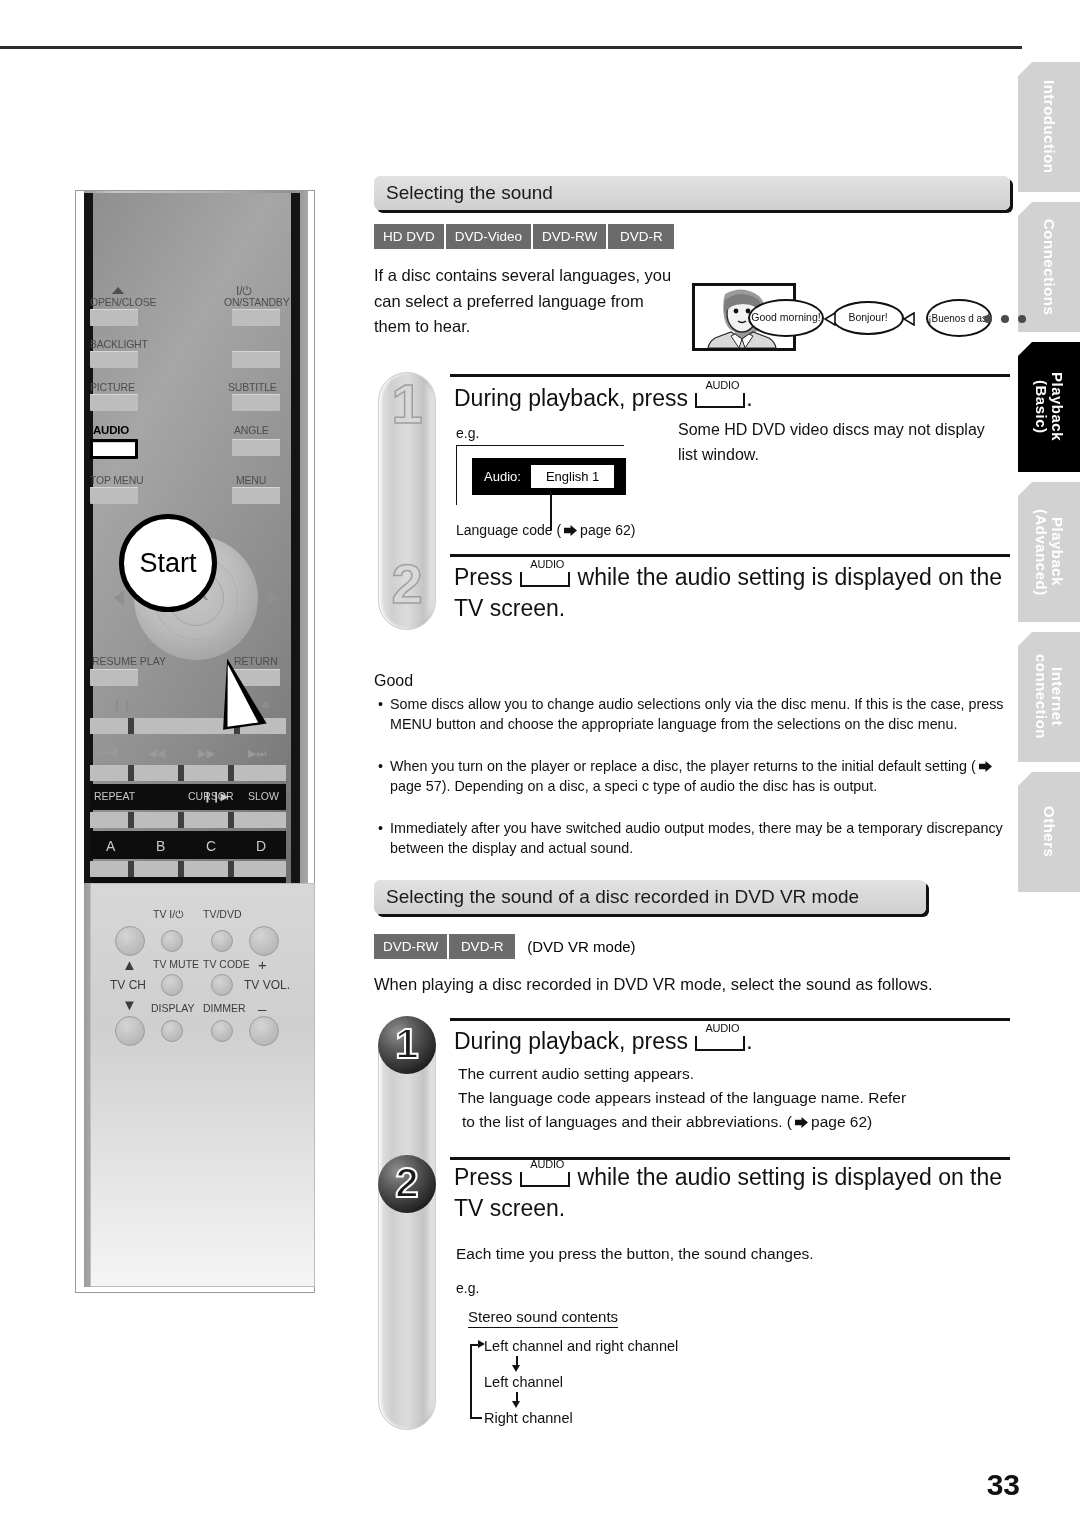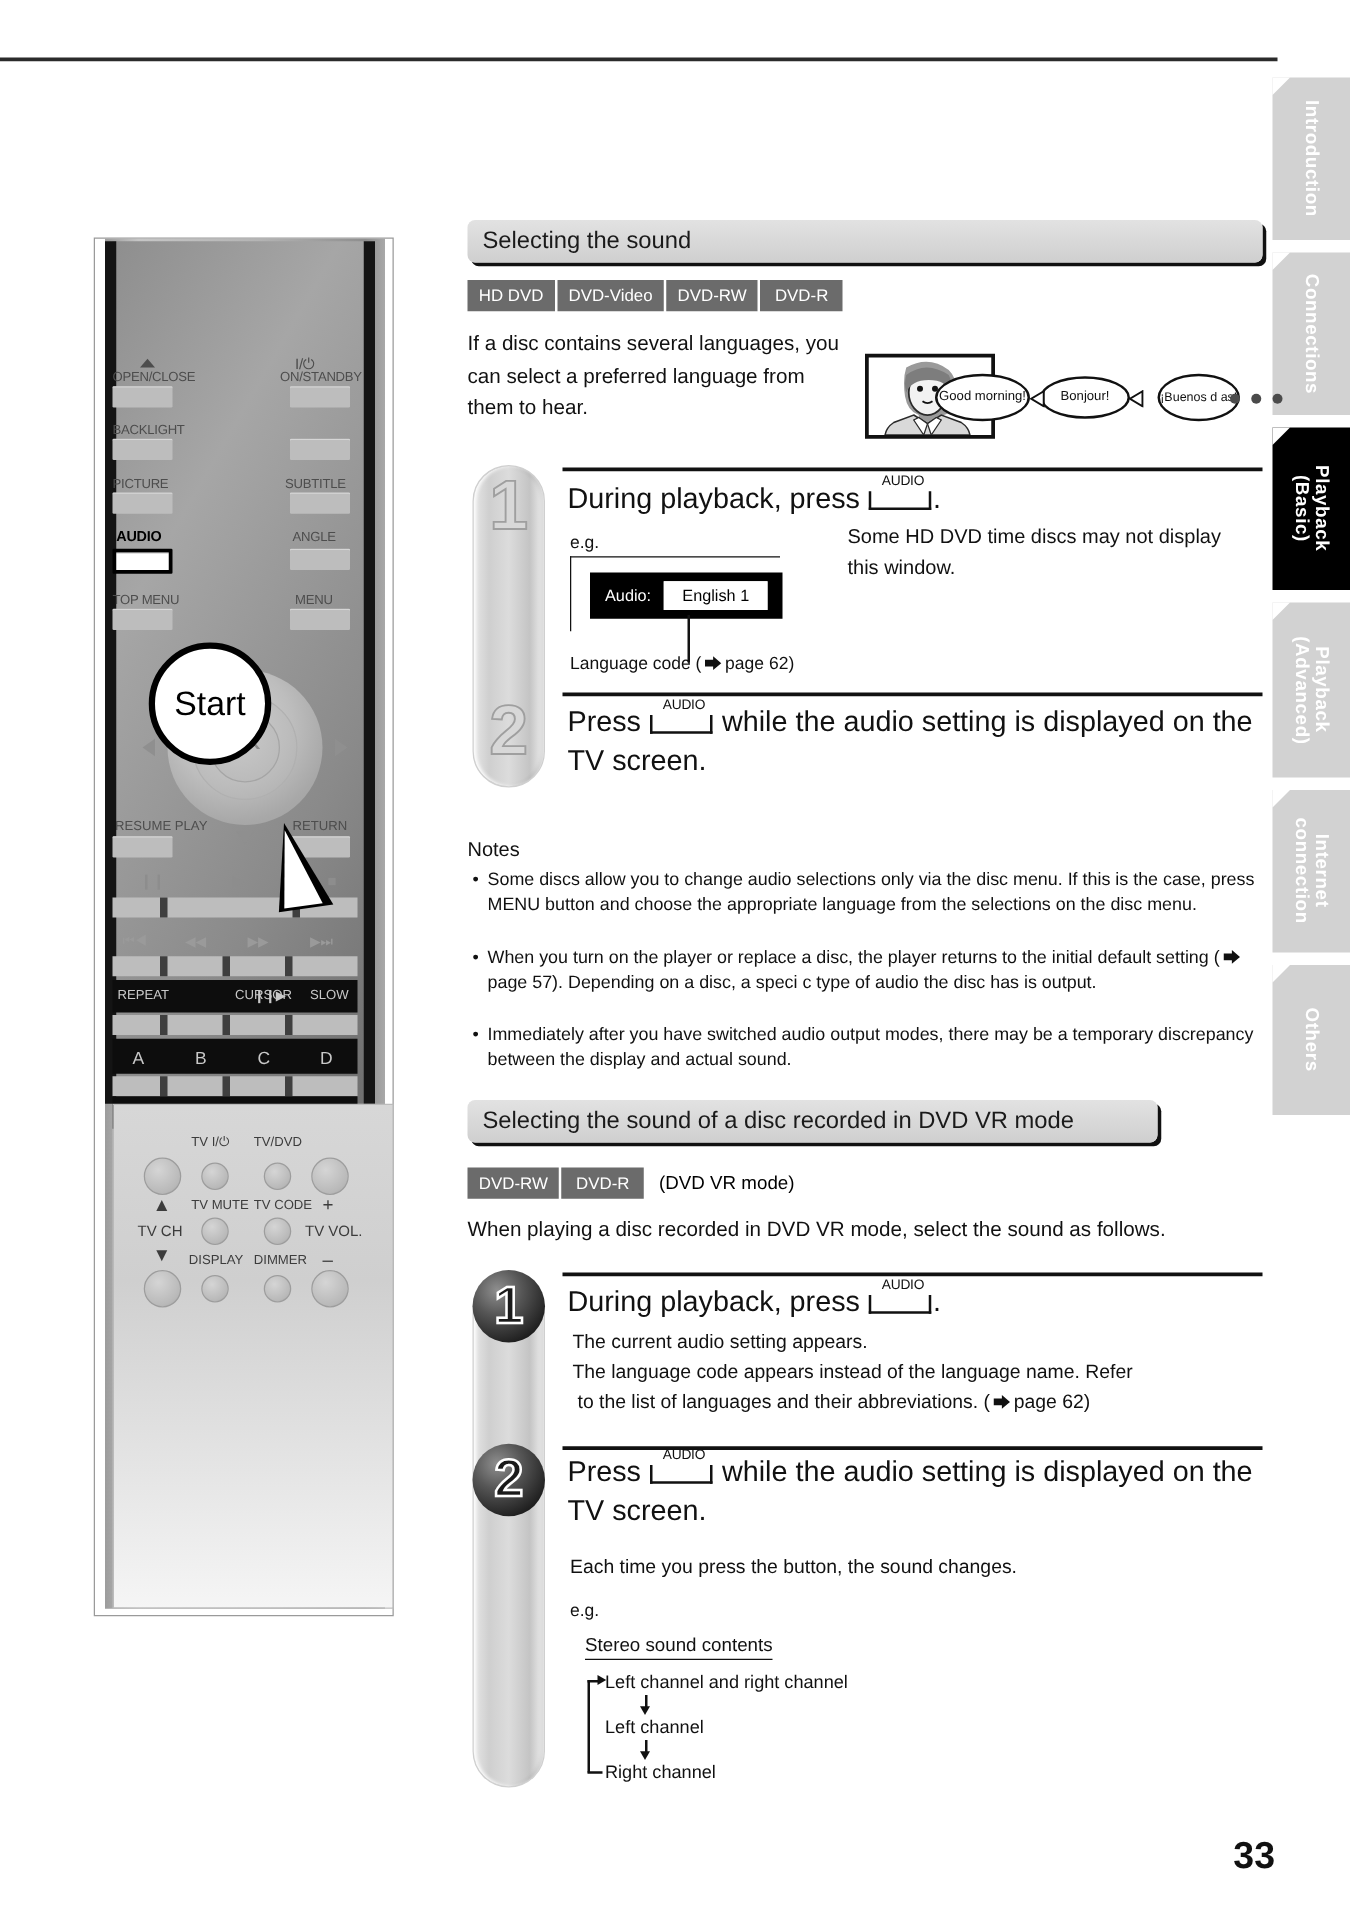--- a/index.html
+++ b/index.html
@@ -518,31 +518,31 @@
       <span class="lab">Audio:</span>
       <span class="val">English 1</span>
     </div>
     <div class="leader-v" style="left:176px;top:492px;height:38px;"></div>
     <div class="osd-eg" style="left:82px;top:522px;">
       <span>Language code (</span><svg class="pagearrow" viewBox="0 0 16 14">
           <path d="M1 4 L8 4 L8 1 L15 7 L8 13 L8 10 L1 10z" fill="#111"></path>
         </svg><span>page 62)</span>
     </div>
 
-    <div class="bodytext" style="position:absolute;left:304px;top:418px;width:310px;font-size:16px;">Some HD DVD time discs may not display this window.</div>
+    <div class="bodytext" style="position:absolute;left:304px;top:418px;width:310px;font-size:16px;">Some HD DVD video discs may not display list window.</div>
 
     <div class="steprule" style="left:76px;top:554px;width:560px;"></div>
     <div class="stepnum-outline" style="left:4px;top:556px;">2</div>
     <div class="steptitle" style="left:80px;top:562px;width:560px;">
       <span>Press</span>
       <span class="audiokey"><b>AUDIO</b></span>
       <span>while the audio setting is displayed on the TV screen.</span>
     </div>
 
-    <div class="notes-title" style="left:0px;top:672px;">Notes</div>
+    <div class="notes-title" style="left:0px;top:672px;">Good</div>
     <div class="note" style="left:4px;top:694px;width:630px;">
       <span class="bullet">•</span>
       <span>Some discs allow you to change audio selections only via the disc menu. If this is the case, press MENU button and choose the appropriate language from the selections on the disc menu.</span>
     </div>
     <div class="note" style="left:4px;top:756px;width:630px;">
       <span class="bullet">•</span>
       <span><span>When you turn on the player or replace a disc, the player returns to the initial default setting (</span><svg class="pagearrow" viewBox="0 0 16 14">
             <path d="M1 4 L8 4 L8 1 L15 7 L8 13 L8 10 L1 10z" fill="#111"></path>
           </svg><span>page 57). Depending on a disc, a speci c type of audio the disc has is output.</span></span>
     </div>

